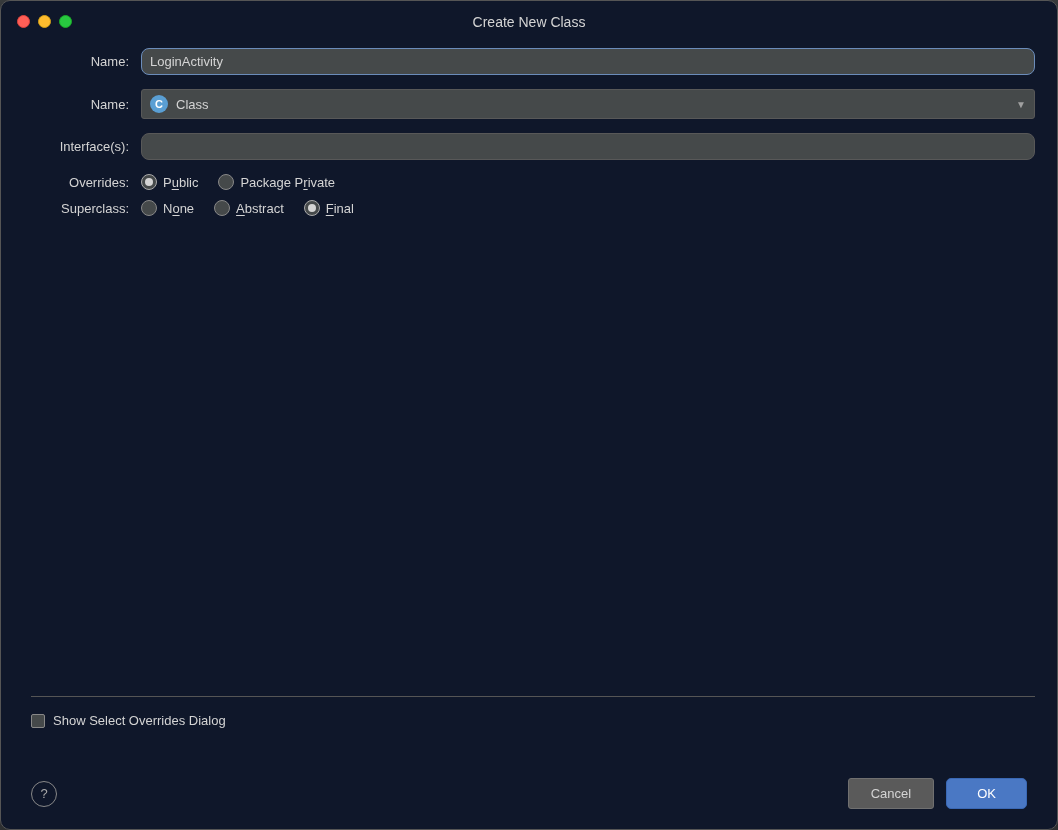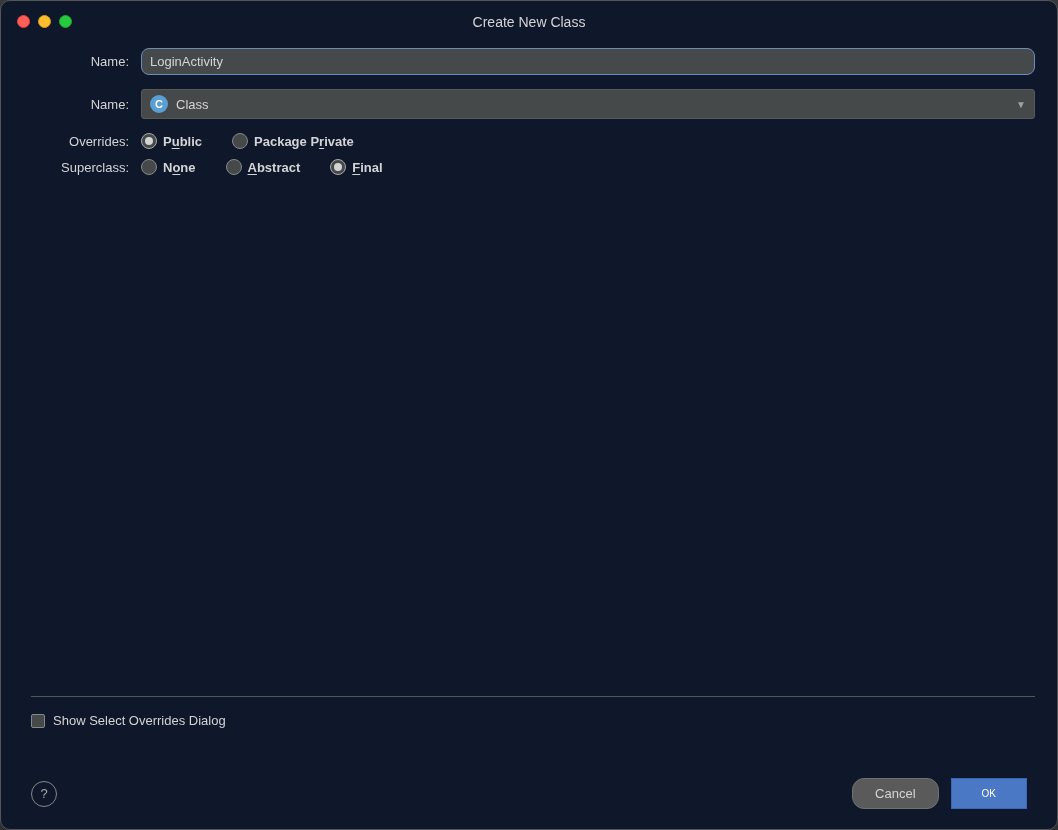--- a/index.html
+++ b/index.html
@@ -142,22 +142,21 @@
 
     .visibility-row {
       display: flex;
       align-items: center;
       margin-bottom: 10px;
     }
 
     .radio-group {
       display: flex;
       align-items: flex-end;
-      gap: 30px;
-      font-weight: bold;
+      gap: 20px;
     }
 
     .radio-option {
       display: flex;
       align-items: center;
       gap: 6px;
       cursor: pointer;
     }
 
     .radio-outer {
@@ -245,33 +244,33 @@
     }
 
     .footer-buttons {
       display: flex;
       gap: 12px;
     }
 
     .btn-cancel {
       background: #5a5a5a;
       border: 1px solid #707070;
-      border-radius: 12px;
+      border-radius: 3px;
       color: #d4d4d4;
       font-size: 13px;
       padding: 7px 22px;
       cursor: pointer;
     }
 
     .btn-ok {
       background: #4a78c4;
       border: 1px solid #3a68b4;
-      border-radius: 0;
+      border-radius: 5px;
       color: #fff;
-      font-size: 10px;
+      font-size: 13px;
       padding: 7px 30px;
       cursor: pointer;
     }
   </style>
 </head>
 <body>
 
 <div class="dialog">
 
   <div class="title-bar">
@@ -293,20 +292,24 @@
     <div class="form-row">
       <label class="form-label">Name:</label>
       <div class="kind-display">
         <span class="kind-icon">C</span>
         <span>Class</span>
         <span class="kind-chevron">▼</span>
       </div>
     </div>
 
 
+    <div class="form-row">
+      <label class="form-label">Interface(s):</label>
+      <input class="form-input no-focus" type="text" value="" style="">
+    </div>
 
 
     <div class="form-row visibility-row">
       <label class="form-label">Overrides:</label>
       <div class="radio-group">
         <div class="radio-option">
           <div class="radio-outer checked">
             <div class="radio-inner"></div>
           </div>
           <span class="radio-label">P<span class="underline">u</span>blic</span>

